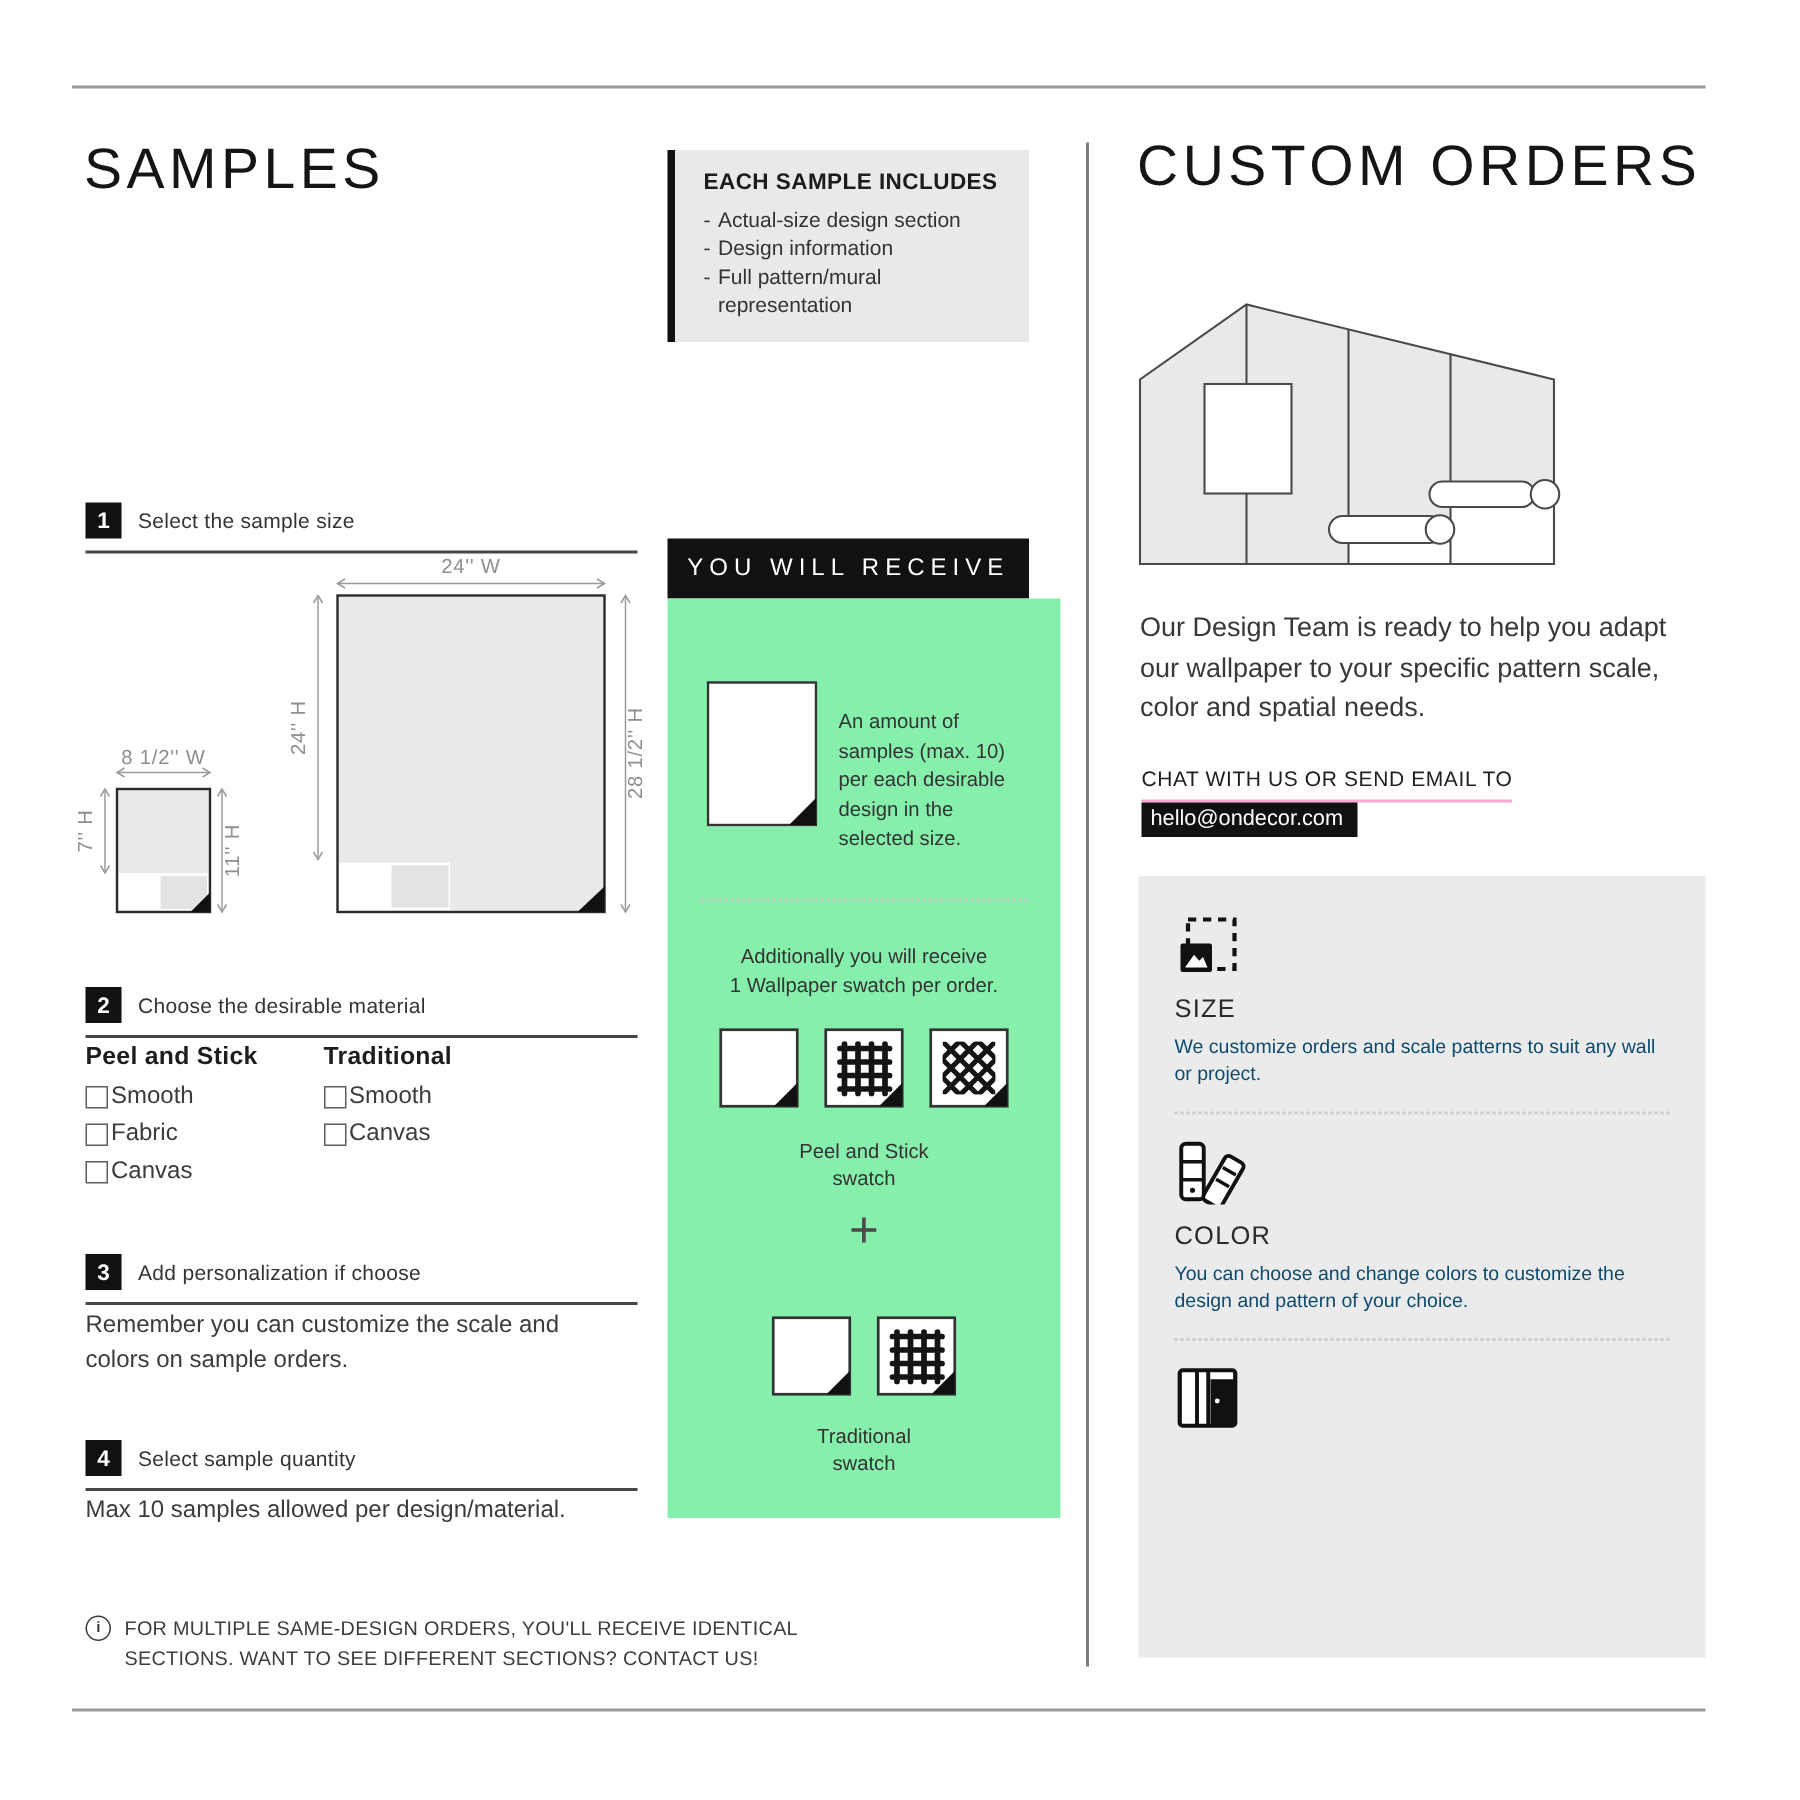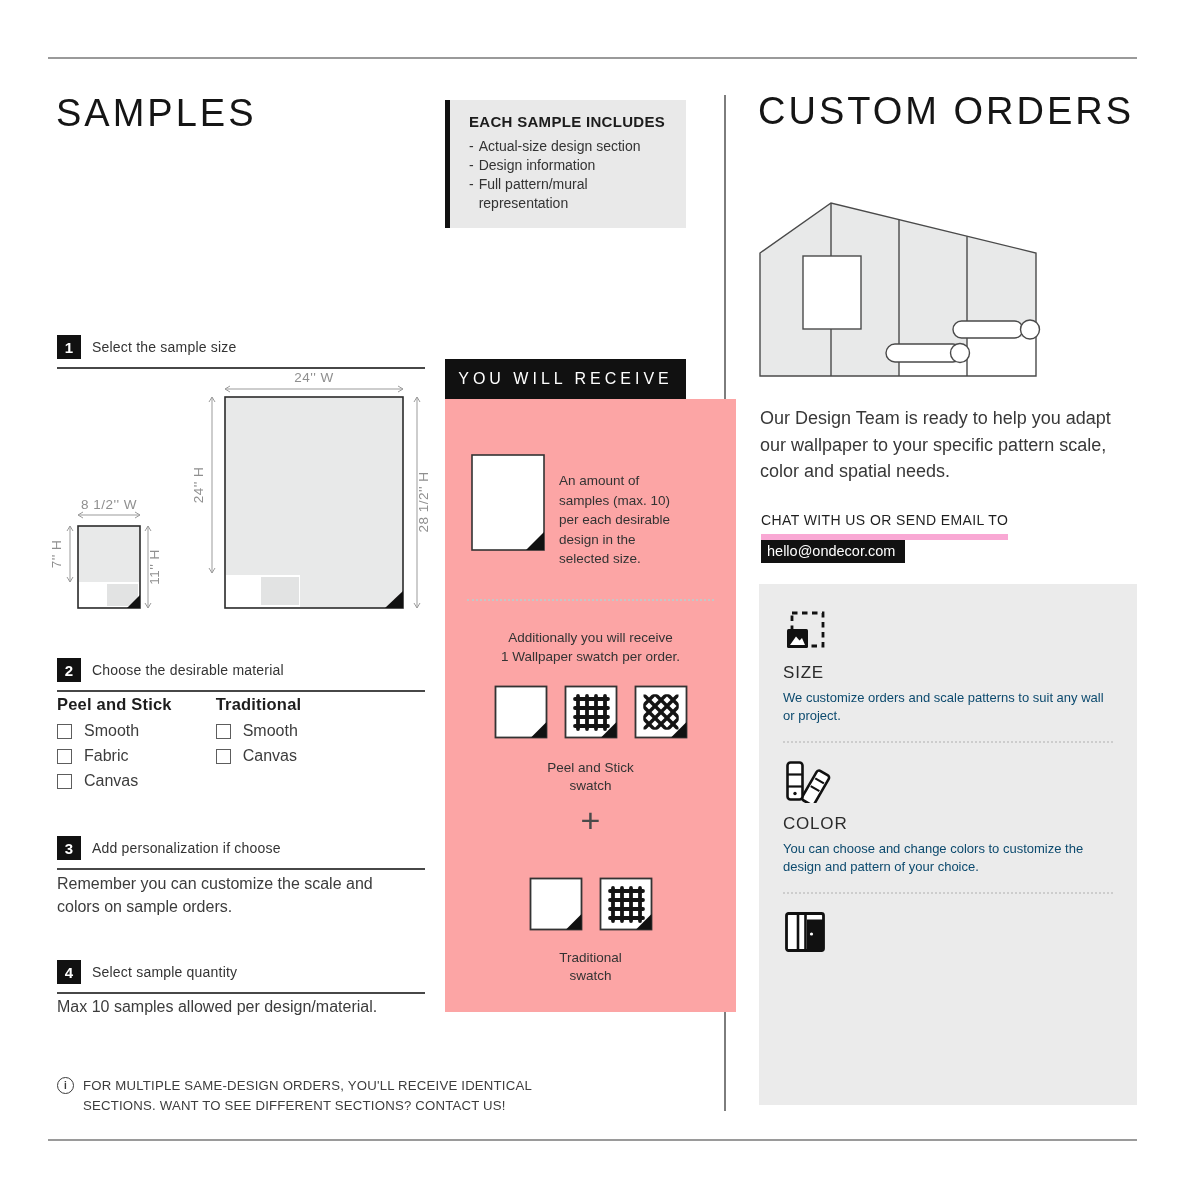--- a/index.html
+++ b/index.html
@@ -29,62 +29,62 @@
   .step-title{font-size:14px;color:#343434;letter-spacing:.2px;white-space:nowrap;}
   #step1{top:335px;} #step2{top:658px;} #step3{top:836px;} #step4{top:960px;}
   .step-body{position:absolute;left:57px;font-size:16px;line-height:1.45;color:#3c3c3c;}
   #step3-body{top:872px;width:350px;}
   #step4-body{top:995px;width:420px;}
 
   
   #materials{position:absolute;left:57px;top:695px;display:flex;gap:44px;}
   .mat-col{min-width:113px;}
   .mat-header{font-size:16.5px;font-weight:700;color:#1d1d1d;margin-bottom:8px;letter-spacing:.2px;}
-  .mat-opt{display:flex;align-items:center;gap:12px;font-size:16px;color:#3c3c3c;margin-bottom:7px;}
+  .mat-opt{display:flex;align-items:center;gap:2px;font-size:16px;color:#3c3c3c;margin-bottom:7px;}
   .cb{width:13px;height:13px;border:1.5px solid #5d5d5d;flex:0 0 auto;background:#fff;}
 
   
   #note{position:absolute;left:57px;top:1076px;display:flex;gap:9px;align-items:flex-start;width:500px;}
   .info-circle{width:15px;height:15px;border:1.5px solid #3b3b3b;border-radius:50%;flex:0 0 auto;
                display:flex;align-items:center;justify-content:center;font-size:10px;font-weight:600;color:#3b3b3b;margin-top:1px;}
   #note .note-text{font-size:13.2px;letter-spacing:.2px;line-height:1.5;color:#3d3d3d;}
   #note .note-text span{display:block;}
 
   
   #includes-box{position:absolute;left:445px;top:100px;width:241px;box-sizing:border-box;
                 background:#e9e9e9;border-left:5px solid #111;padding:13px 12px 15px 19px;}
   #includes-box .inc-title{font-size:15px;font-weight:700;letter-spacing:.3px;color:#1c1c1c;margin-bottom:7px;}
   .inc-item{display:flex;gap:5px;font-size:14px;line-height:1.35;color:#333;}
   .inc-item .dash{flex:0 0 auto;}
 
   #receive-header{position:absolute;left:445px;top:359px;width:241px;height:40px;background:#111;
                   color:#fff;display:flex;align-items:center;justify-content:center;
                   font-size:16px;letter-spacing:4px;font-weight:400;}
-  #receive-panel{position:absolute;left:445px;top:399px;width:291px;height:613px;background:#fca5a5;}
+  #receive-panel{position:absolute;left:445px;top:399px;width:262px;height:613px;background:#86efac;}
   #sheet-svg{position:absolute;left:26px;top:55px;}
   #sheet-caption{position:absolute;left:114px;top:72px;width:118px;font-size:13.5px;line-height:1.45;color:#333;}
   .dotted-sep{border-top:2px dotted #c6c6c6;}
   #receive-sep{position:absolute;left:22px;right:22px;top:200px;}
   #additional-text{position:absolute;left:0;top:230px;width:100%;text-align:center;font-size:13.5px;line-height:1.4;color:#333;}
   #additional-text span{display:block;}
   .swatch-row{position:absolute;left:0;width:100%;display:flex;justify-content:center;gap:16px;}
   #swatch-row-1{top:286px;}
   #swatch-row-2{top:478px;}
   .swatch-label{position:absolute;left:0;width:100%;text-align:center;font-size:13.5px;line-height:1.35;color:#333;}
   #peel-label{top:360px;} #traditional-label{top:550px;}
   .swatch-label span{display:block;}
   #plus-sign{position:absolute;left:0;top:404px;width:100%;text-align:center;
              font-size:34px;font-weight:200;color:#4a4a4a;line-height:1;}
 
   
   #house-svg{position:absolute;left:755px;top:195px;}
   #custom-intro{position:absolute;left:760px;top:405px;width:358px;font-size:18px;line-height:1.48;color:#383838;}
   #contact{position:absolute;left:761px;top:511px;}
   #contact-label{display:inline-block;font-size:14px;letter-spacing:.4px;color:#1f1f1f;
-                 border-bottom:6px solid #f9a8d4;padding-bottom:6px;min-width:226px;}
+                 border-bottom:2px solid #f9a8d4;padding-bottom:6px;min-width:226px;}
   #email-badge{display:inline-block;background:#111;color:#fff;font-size:14.5px;padding:3px 10px 4px 6px;margin-top:0;}
 
   #features-panel{position:absolute;left:759px;top:584px;width:378px;height:521px;box-sizing:border-box;
                   background:#ebebeb;padding:24px 24px 20px 24px;}
   .feature .f-icon{margin-bottom:13px;height:42px;}
   .feature .f-title{font-size:17px;letter-spacing:.8px;color:#2b2b2b;margin-bottom:6px;}
   .feature .f-body{font-size:13px;line-height:1.42;color:#0c4a6e;width:330px;}
   .f-sep{border-top:2px dotted #cdcdcd;margin:15px 0 16px 0;}
 </style>
 </head>

